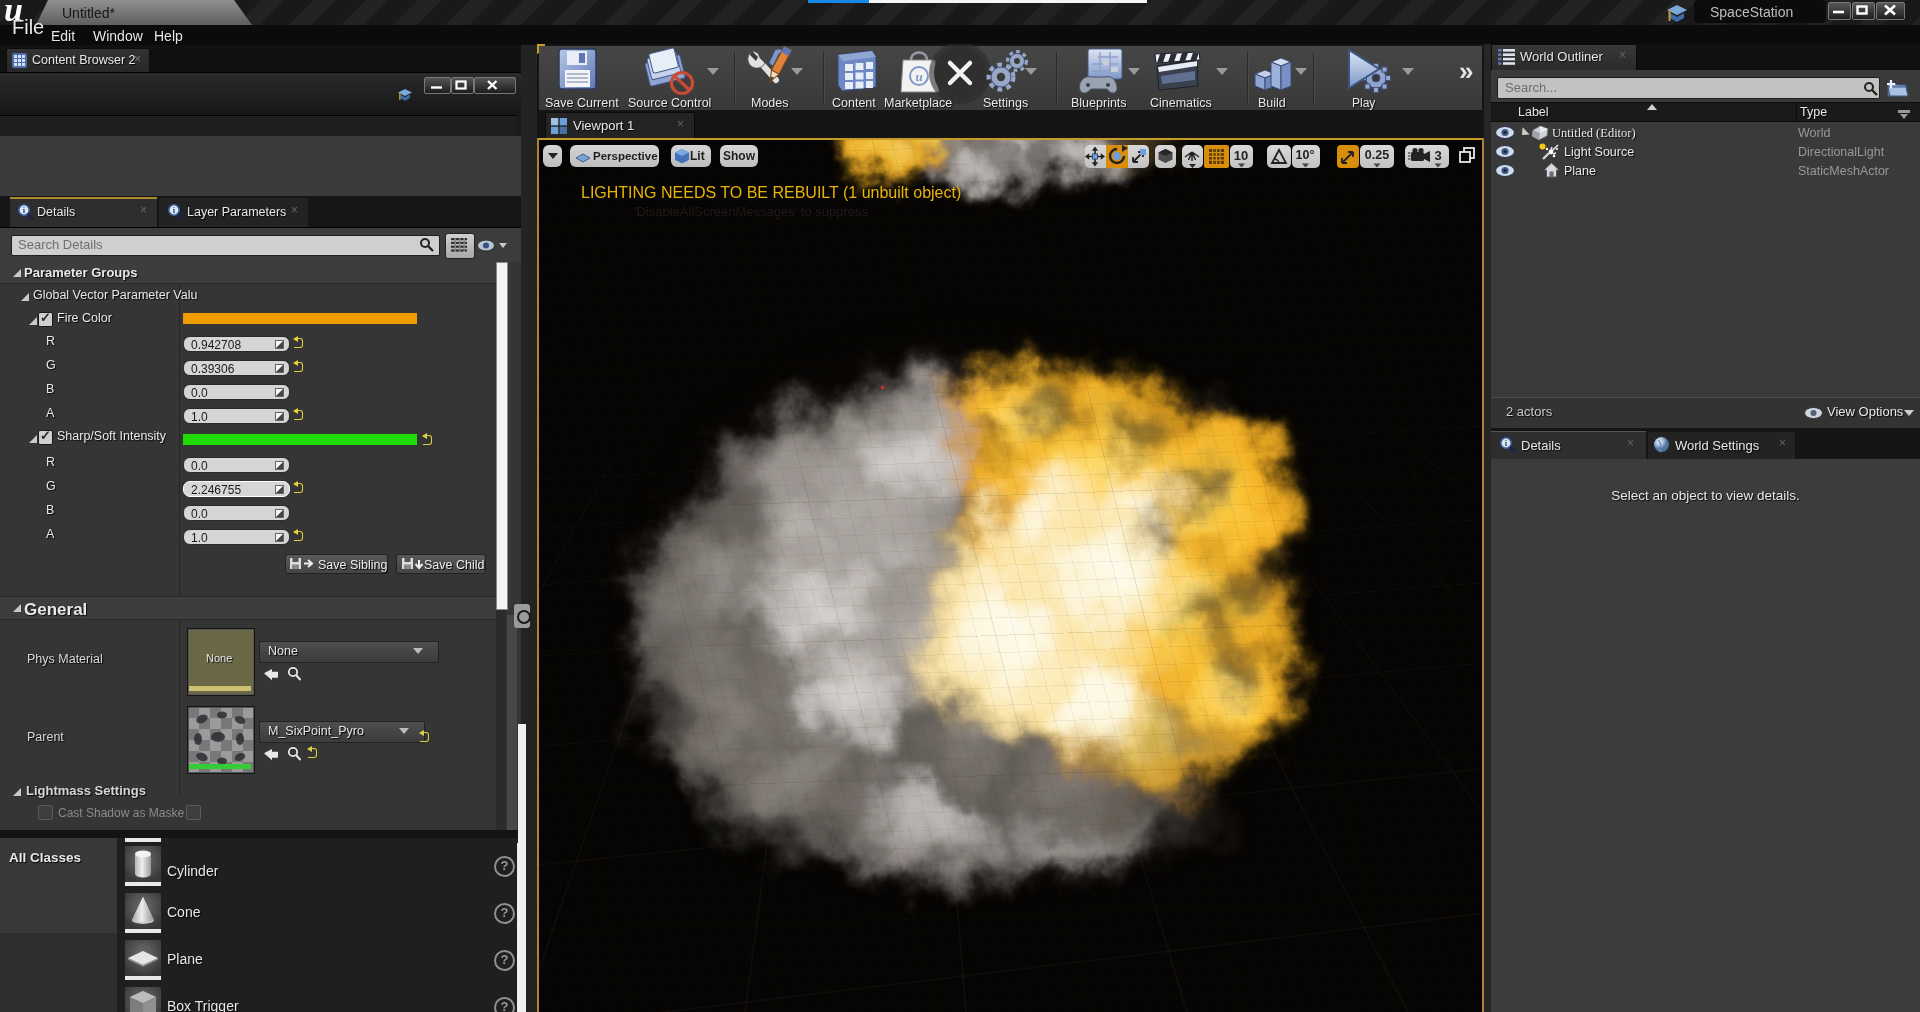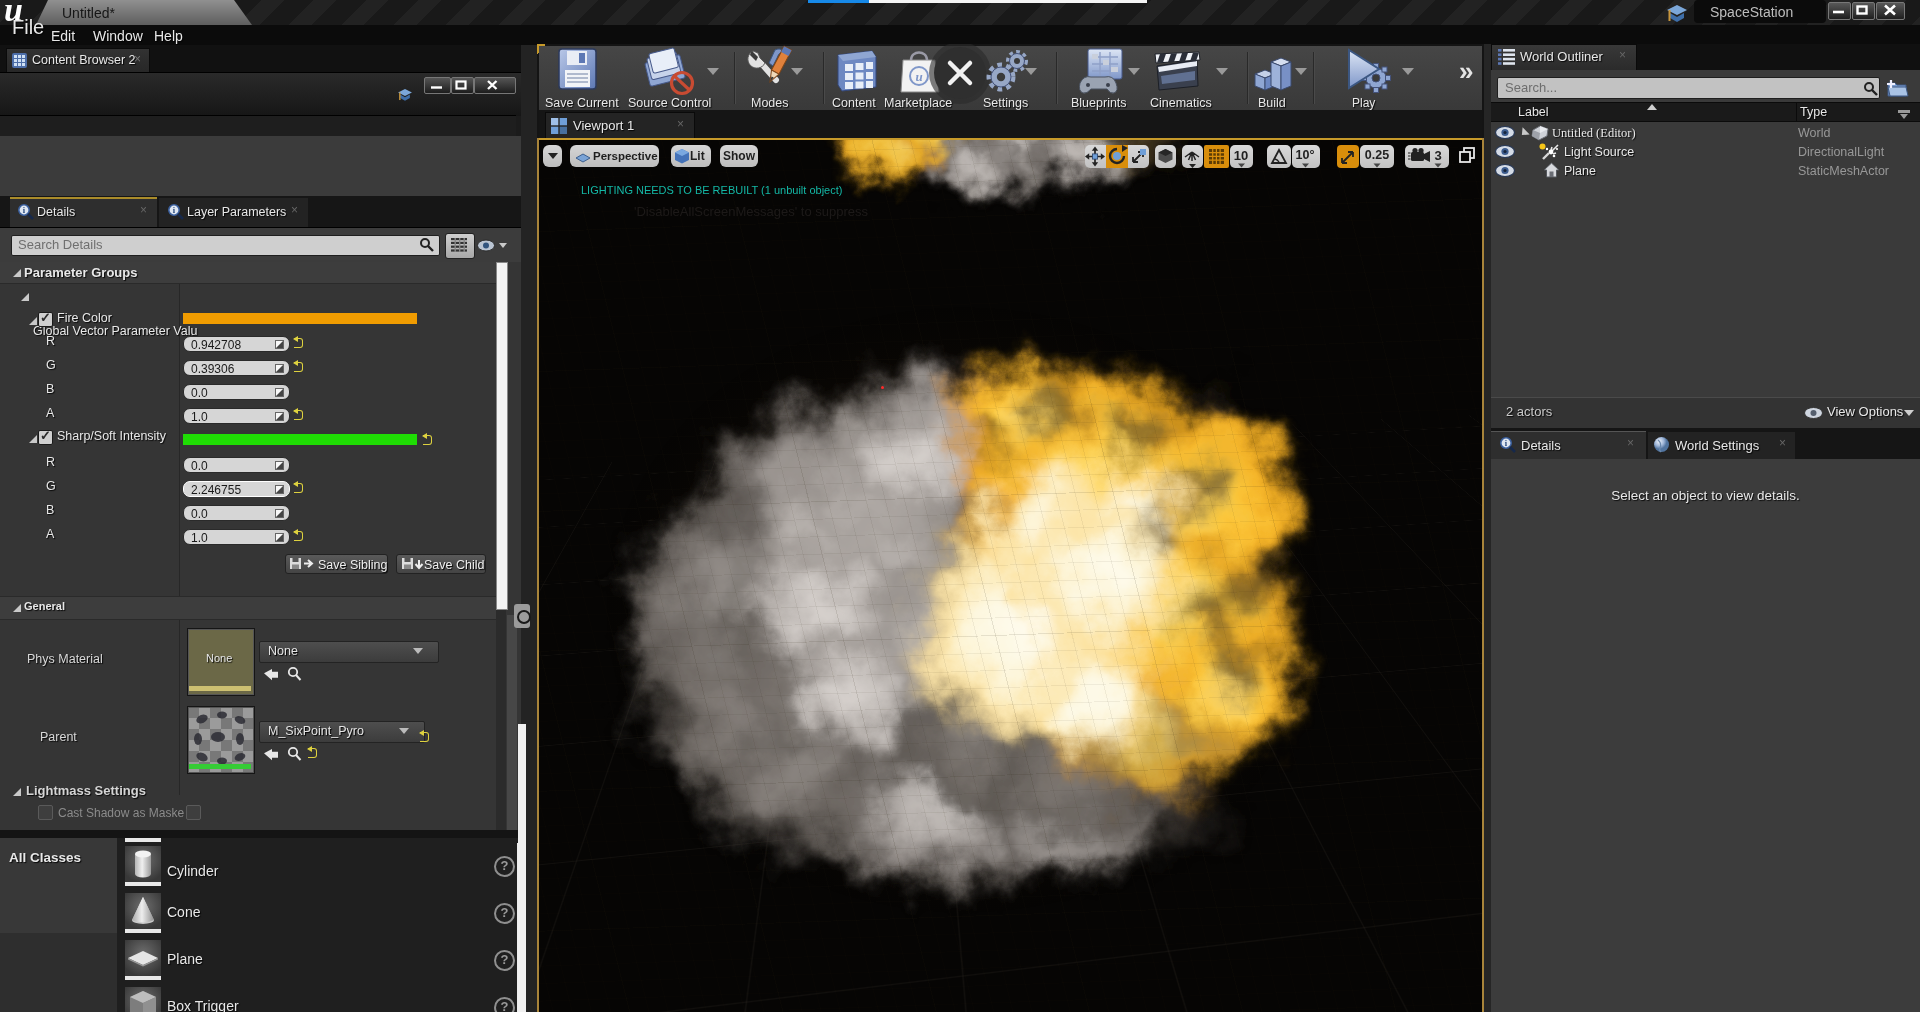--- a/index.html
+++ b/index.html
@@ -154,21 +154,21 @@
     <circle cx="9" cy="6.5" r="3" fill="#31547e"></circle>
     <path d="M22 4 l4 5 4-5 z" fill="#c9c9c9"></path>
   </svg>
 
   <div id="params" class="a" style="left:0;top:217px;width:521px;height:568px;background:#353535;overflow:hidden;">
     <div class="a" style="left:179px;top:0;width:1px;height:533px;background:#272727;"></div>
     <div class="a" style="left:0;top:0;width:496px;height:21px;background:#3d3d3d;border-bottom:1px solid #2a2a2a;"></div>
     <div class="a txt tri" style="left:13px;top:7px;"></div>
     <div class="a txt" style="left:24px;top:3px;font-size:13px;font-weight:bold;">Parameter Groups</div>
     <div class="a tri" style="left:21px;top:31px;"></div>
-    <div class="a txt" style="left:33px;top:26px;font-size:12.5px;margin-top:36px;">Global Vector Parameter Valu</div>
+    <div class="a txt" style="left:33px;top:26px;font-size:12.5px;">Global Vector Parameter Valu</div>
 
     <div class="a tri" style="left:29px;top:55px;"></div>
     <div class="a cb" style="left:38px;top:50px;">
           <span>✓</span>
         </div>
     <div class="a txt" style="left:57px;top:49px;font-size:12.5px;">Fire Color</div>
     <div class="a" style="left:183px;top:51px;width:234px;height:11px;background:#f09c01;"></div>
     <div class="a txt" style="left:46px;top:72px;font-size:12.5px;">R</div>
         <div class="a inp" style="top:74px;">0.942708</div>
         <div class="a rst" style="top:76px;"></div>
@@ -209,33 +209,33 @@
     </svg>
     <svg class="a" style="left:402px;top:296px;" width="22" height="13" viewBox="0 0 22 13">
       <rect x="0" y="0" width="11" height="11" fill="#ddd"></rect>
           <rect x="2.5" y="0" width="6" height="4" fill="#555"></rect>
           <rect x="2" y="6.5" width="7" height="4.5" fill="#888"></rect>
       <path d="M17 2 v7 m-3.5 -3 l3.5 4 3.5 -4" stroke="#eee" stroke-width="2" fill="none"></path>
     </svg>
 
     <div class="a" style="left:0;top:334px;width:496px;height:22px;background:#3d3d3d;border-top:1px solid #2a2a2a;border-bottom:1px solid #2a2a2a;"></div>
     <div class="a tri" style="left:13px;top:342px;"></div>
-    <div class="a txt" style="left:24px;top:338px;font-size:11px;font-weight:bold;">General</div>
+    <div class="a txt" style="left:24px;top:338px;font-size:17px;font-weight:bold;">General</div>
     <div class="a txt" style="left:27px;top:390px;font-size:12.5px;color:#d8d8d8;">Phys Material</div>
     <div class="a" style="left:187px;top:366px;width:66px;height:66px;background:#6b6847;border:1px solid #151515;box-shadow:0 0 0 1px #555 inset;"></div>
     <div class="a" style="left:189px;top:424px;width:62px;height:5px;background:#cdc071;"></div>
     <div class="a txt" style="left:206px;top:390px;font-size:11px;color:#e6e6e6;">None</div>
     <div class="a drop" style="left:259px;top:379px;width:170px;">None</div>
     <div class="a dar" style="left:413px;top:386px;"></div>
     <svg class="a" style="left:264px;top:404px;" width="40" height="15" viewBox="0 0 40 15">
       <path d="M0 7.5 L8 2 v3.5 h6 v8 h-6 v3.5 z" fill="#e8e8e8" transform="scale(1,0.75) translate(0,2)"></path>
       <circle cx="29" cy="6" r="4.2" fill="none" stroke="#e8e8e8" stroke-width="1.8"></circle>
       <path d="M32 9 L36.5 14" stroke="#e8e8e8" stroke-width="2"></path>
     </svg>
-    <div class="a txt" style="left:27px;top:468px;font-size:12.5px;color:#d8d8d8;margin-left:13px;">Parent</div>
+    <div class="a txt" style="left:27px;top:468px;font-size:12.5px;color:#d8d8d8;">Parent</div>
     <div class="a" style="left:187px;top:444px;width:66px;height:66px;border:1px solid #151515;box-shadow:0 0 0 1px #555 inset;
       background:repeating-conic-gradient(#9b9b9b 0 25%,#787878 0 50%) 0 0/22px 22px;"></div>
     <svg class="a" style="left:188px;top:445px;" width="64" height="64" viewBox="0 0 64 64">
       <g fill="#2c2c34" opacity="0.85">
         <ellipse cx="14" cy="12" rx="6" ry="4" transform="rotate(-25 14 12)"></ellipse>
         <ellipse cx="34" cy="8" rx="5" ry="3.4"></ellipse>
         <ellipse cx="52" cy="13" rx="5.5" ry="3.6" transform="rotate(20 52 13)"></ellipse>
         <ellipse cx="10" cy="32" rx="4" ry="6"></ellipse>
         <ellipse cx="30" cy="30" rx="7" ry="5"></ellipse>
         <ellipse cx="52" cy="32" rx="4" ry="6"></ellipse>
@@ -657,21 +657,21 @@
       </g>
     </svg>
     <div class="a" style="left:-150px;top:-100px;width:1400px;height:1200px;opacity:.5;
       background:repeating-linear-gradient(0deg,rgba(45,36,16,.13) 0 1px,transparent 1px 19px),
                  repeating-linear-gradient(90deg,rgba(45,36,16,.13) 0 1px,transparent 1px 19px),
                  repeating-linear-gradient(0deg,rgba(45,36,16,.10) 0 1px,transparent 1px 152px),
                  repeating-linear-gradient(90deg,rgba(45,36,16,.10) 0 1px,transparent 1px 152px);
       transform:rotate(-2deg) skewX(12deg) scaleY(.92);"></div>
     <div class="a" style="left:342px;top:246px;width:3px;height:3px;background:#ff2a2a;border-radius:50%;"></div>
 
-    <div class="a" style="left:42px;top:44px;font-size:11px;color:#14b8a6;white-space:nowrap;">LIGHTING NEEDS TO BE REBUILT (1 unbuilt object)</div>
+    <div class="a" style="left:42px;top:44px;font-size:16px;color:#eab308;white-space:nowrap;">LIGHTING NEEDS TO BE REBUILT (1 unbuilt object)</div>
     <div class="a" style="left:95px;top:64px;font-size:13px;color:rgba(175,165,160,.13);white-space:nowrap;">'DisableAllScreenMessages' to suppress</div>
 
     <div class="a vbtn" style="left:4px;top:5px;width:19px;"></div>
     <div class="a" style="left:9px;top:13px;width:0;height:0;border-left:5px solid transparent;border-right:5px solid transparent;border-top:6px solid #222;"></div>
     <div class="a vbtn" style="left:31px;top:5px;width:89px;padding:5px 0 0 23px;box-sizing:border-box;font-size:11.5px;">Perspective</div>
     <svg class="a" style="left:36px;top:11px;" width="16" height="12" viewBox="0 0 16 12">
       <path d="M1 7 L8 3 L15 7 L8 11 Z" fill="#7aa3d6" stroke="#3c5f8e" stroke-width="1"></path>
     </svg>
     <div class="a vbtn" style="left:132px;top:5px;width:40px;padding:4px 0 0 19px;box-sizing:border-box;">Lit</div>
     <svg class="a" style="left:136px;top:9px;" width="14" height="15" viewBox="0 0 14 15">

